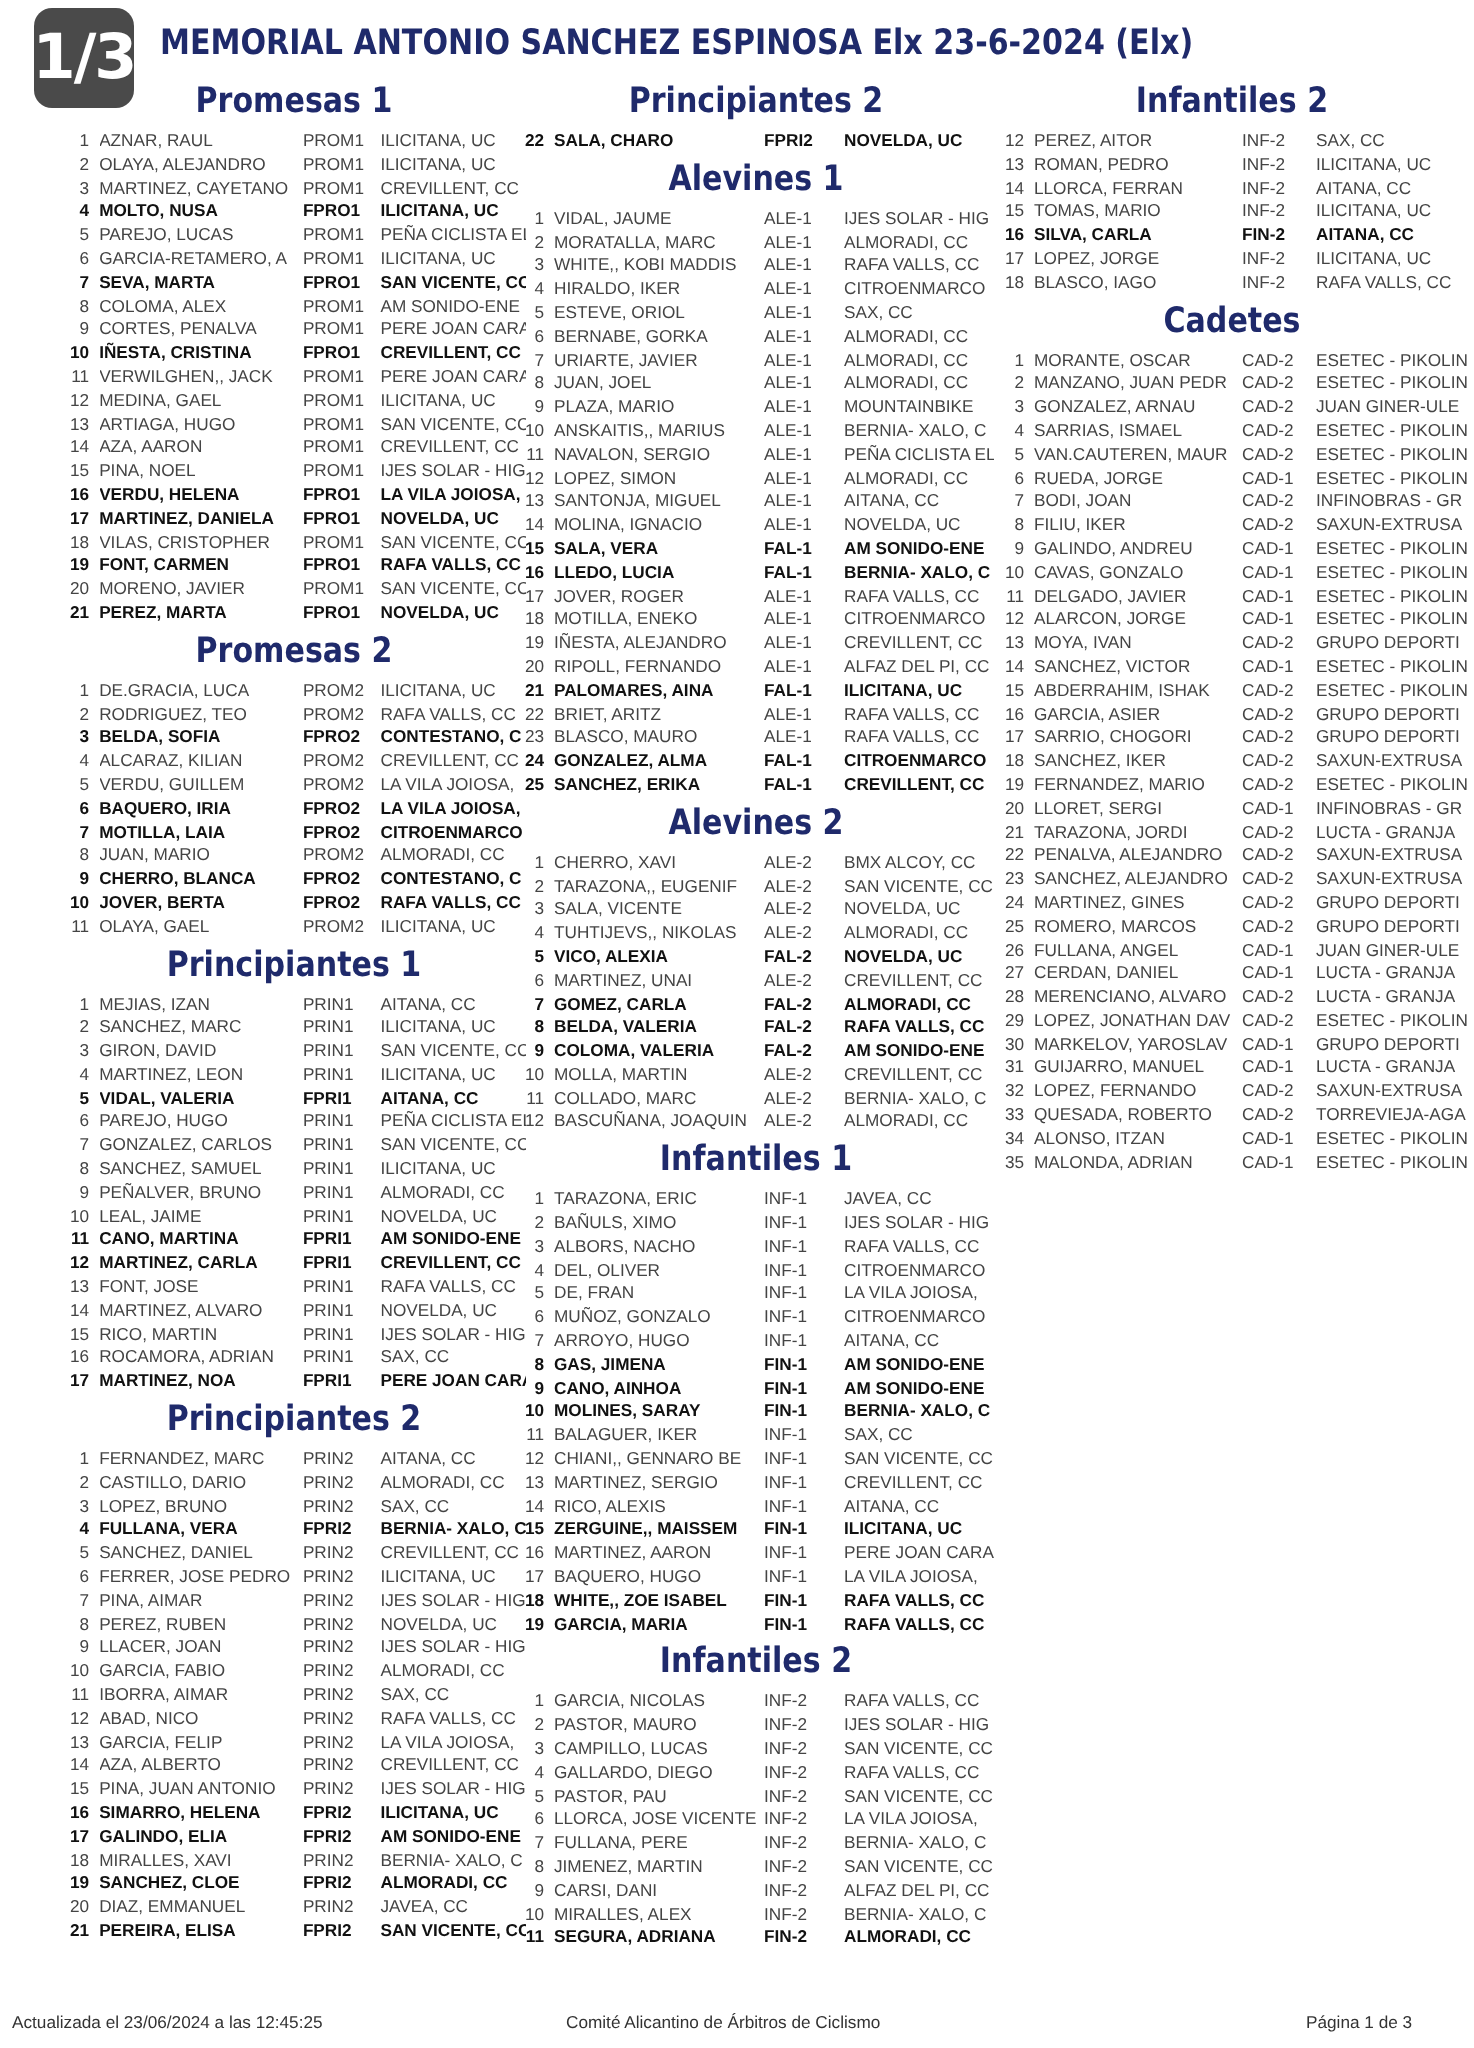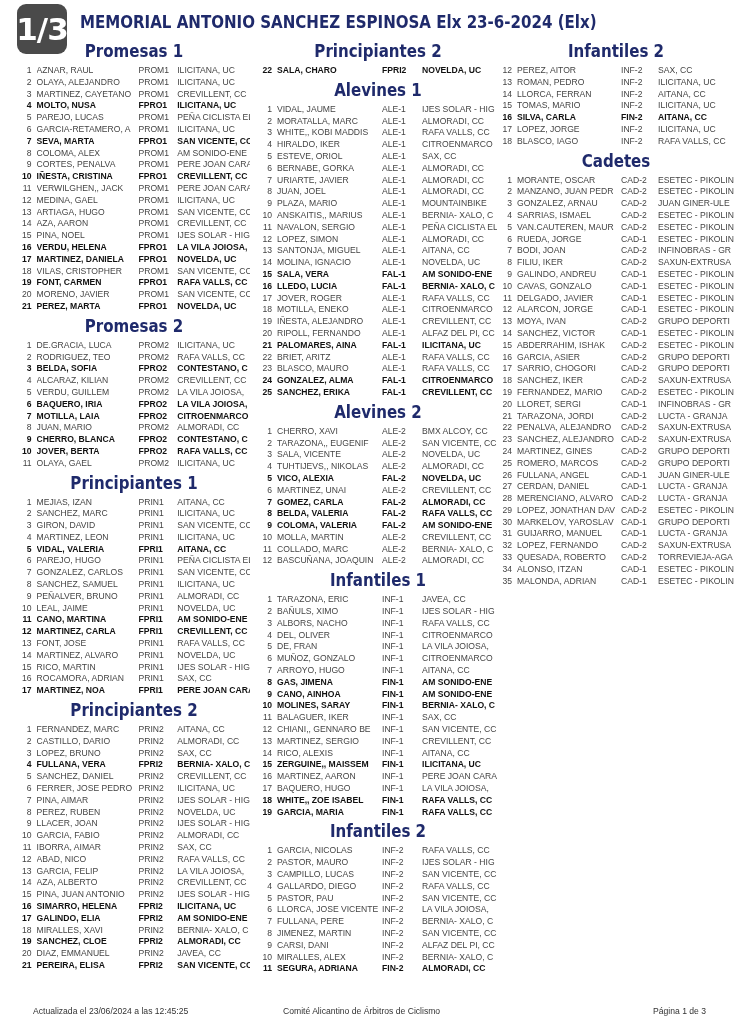--- a/index.html
+++ b/index.html
@@ -1,34 +1,34 @@
 <!DOCTYPE html>
 <html><head>
 <meta charset="utf-8">
 <style>
   html, body { margin:0; padding:0; background:#ffffff; }
   body { width:737px; height:1024px; position:relative; overflow:hidden; font-family:"Liberation Sans", sans-serif; color:#333; }
   .badge { position:absolute; left:17px; top:4px; width:50px; height:50px; background:#4a4a4a; border-radius:9px; color:#fff; font-family:"DejaVu Sans", sans-serif; font-size:31px; font-weight:bold; display:flex; align-items:center; justify-content:center; letter-spacing:-1px; }
   .title { position:absolute; left:80px; top:12px; font-size:17.5px; font-weight:bold; color:#1f2a6b; white-space:nowrap; font-family:"DejaVu Sans", sans-serif; transform:scaleX(0.86); transform-origin:left center; }
   .col { position:absolute; top:38px; }
-  .col1 { left:18px; width:232px; }
+  .col1 { left:31px; width:232px; }
   .col2 { left:258px; width:240px; }
   .col3 { left:498px; width:236px; }
   .sec-title { text-align:center; font-weight:bold; color:#1f2a6b; font-size:17.5px; height:22px; line-height:22px; margin:2px 0 3px 0; font-family:"DejaVu Sans", sans-serif; transform:scaleX(0.86); }
   .row { display:flex; height:11.8px; line-height:11.8px; font-size:8.6px; white-space:nowrap; color:#444; }
   .row.b { font-weight:bold; color:#111; }
   .row .n { width:14px; text-align:right; padding-right:5px; }
   .row .nm { width:105px; overflow:hidden; }
   .row .cat { width:40px; }
   .row .cl { width:75px; overflow:hidden; }
   .col3 .row .nm { width:104px; }
   .col3 .row .cat { width:37px; }
   .col3 .row .cl { width:76px; }
   .footer { position:absolute; top:1006px; font-size:8.6px; color:#333; white-space:nowrap; }
-  .f-left { left:33px; }
+  .f-left { left:6px; }
   .f-mid { left:283px; }
   .f-right { left:653px; }
 </style>
 </head>
 <body>
 
 <div class="badge">1/3</div>
 <div class="title">MEMORIAL ANTONIO SANCHEZ ESPINOSA Elx 23-6-2024 (Elx)</div>
 
 <div class="col col1">

